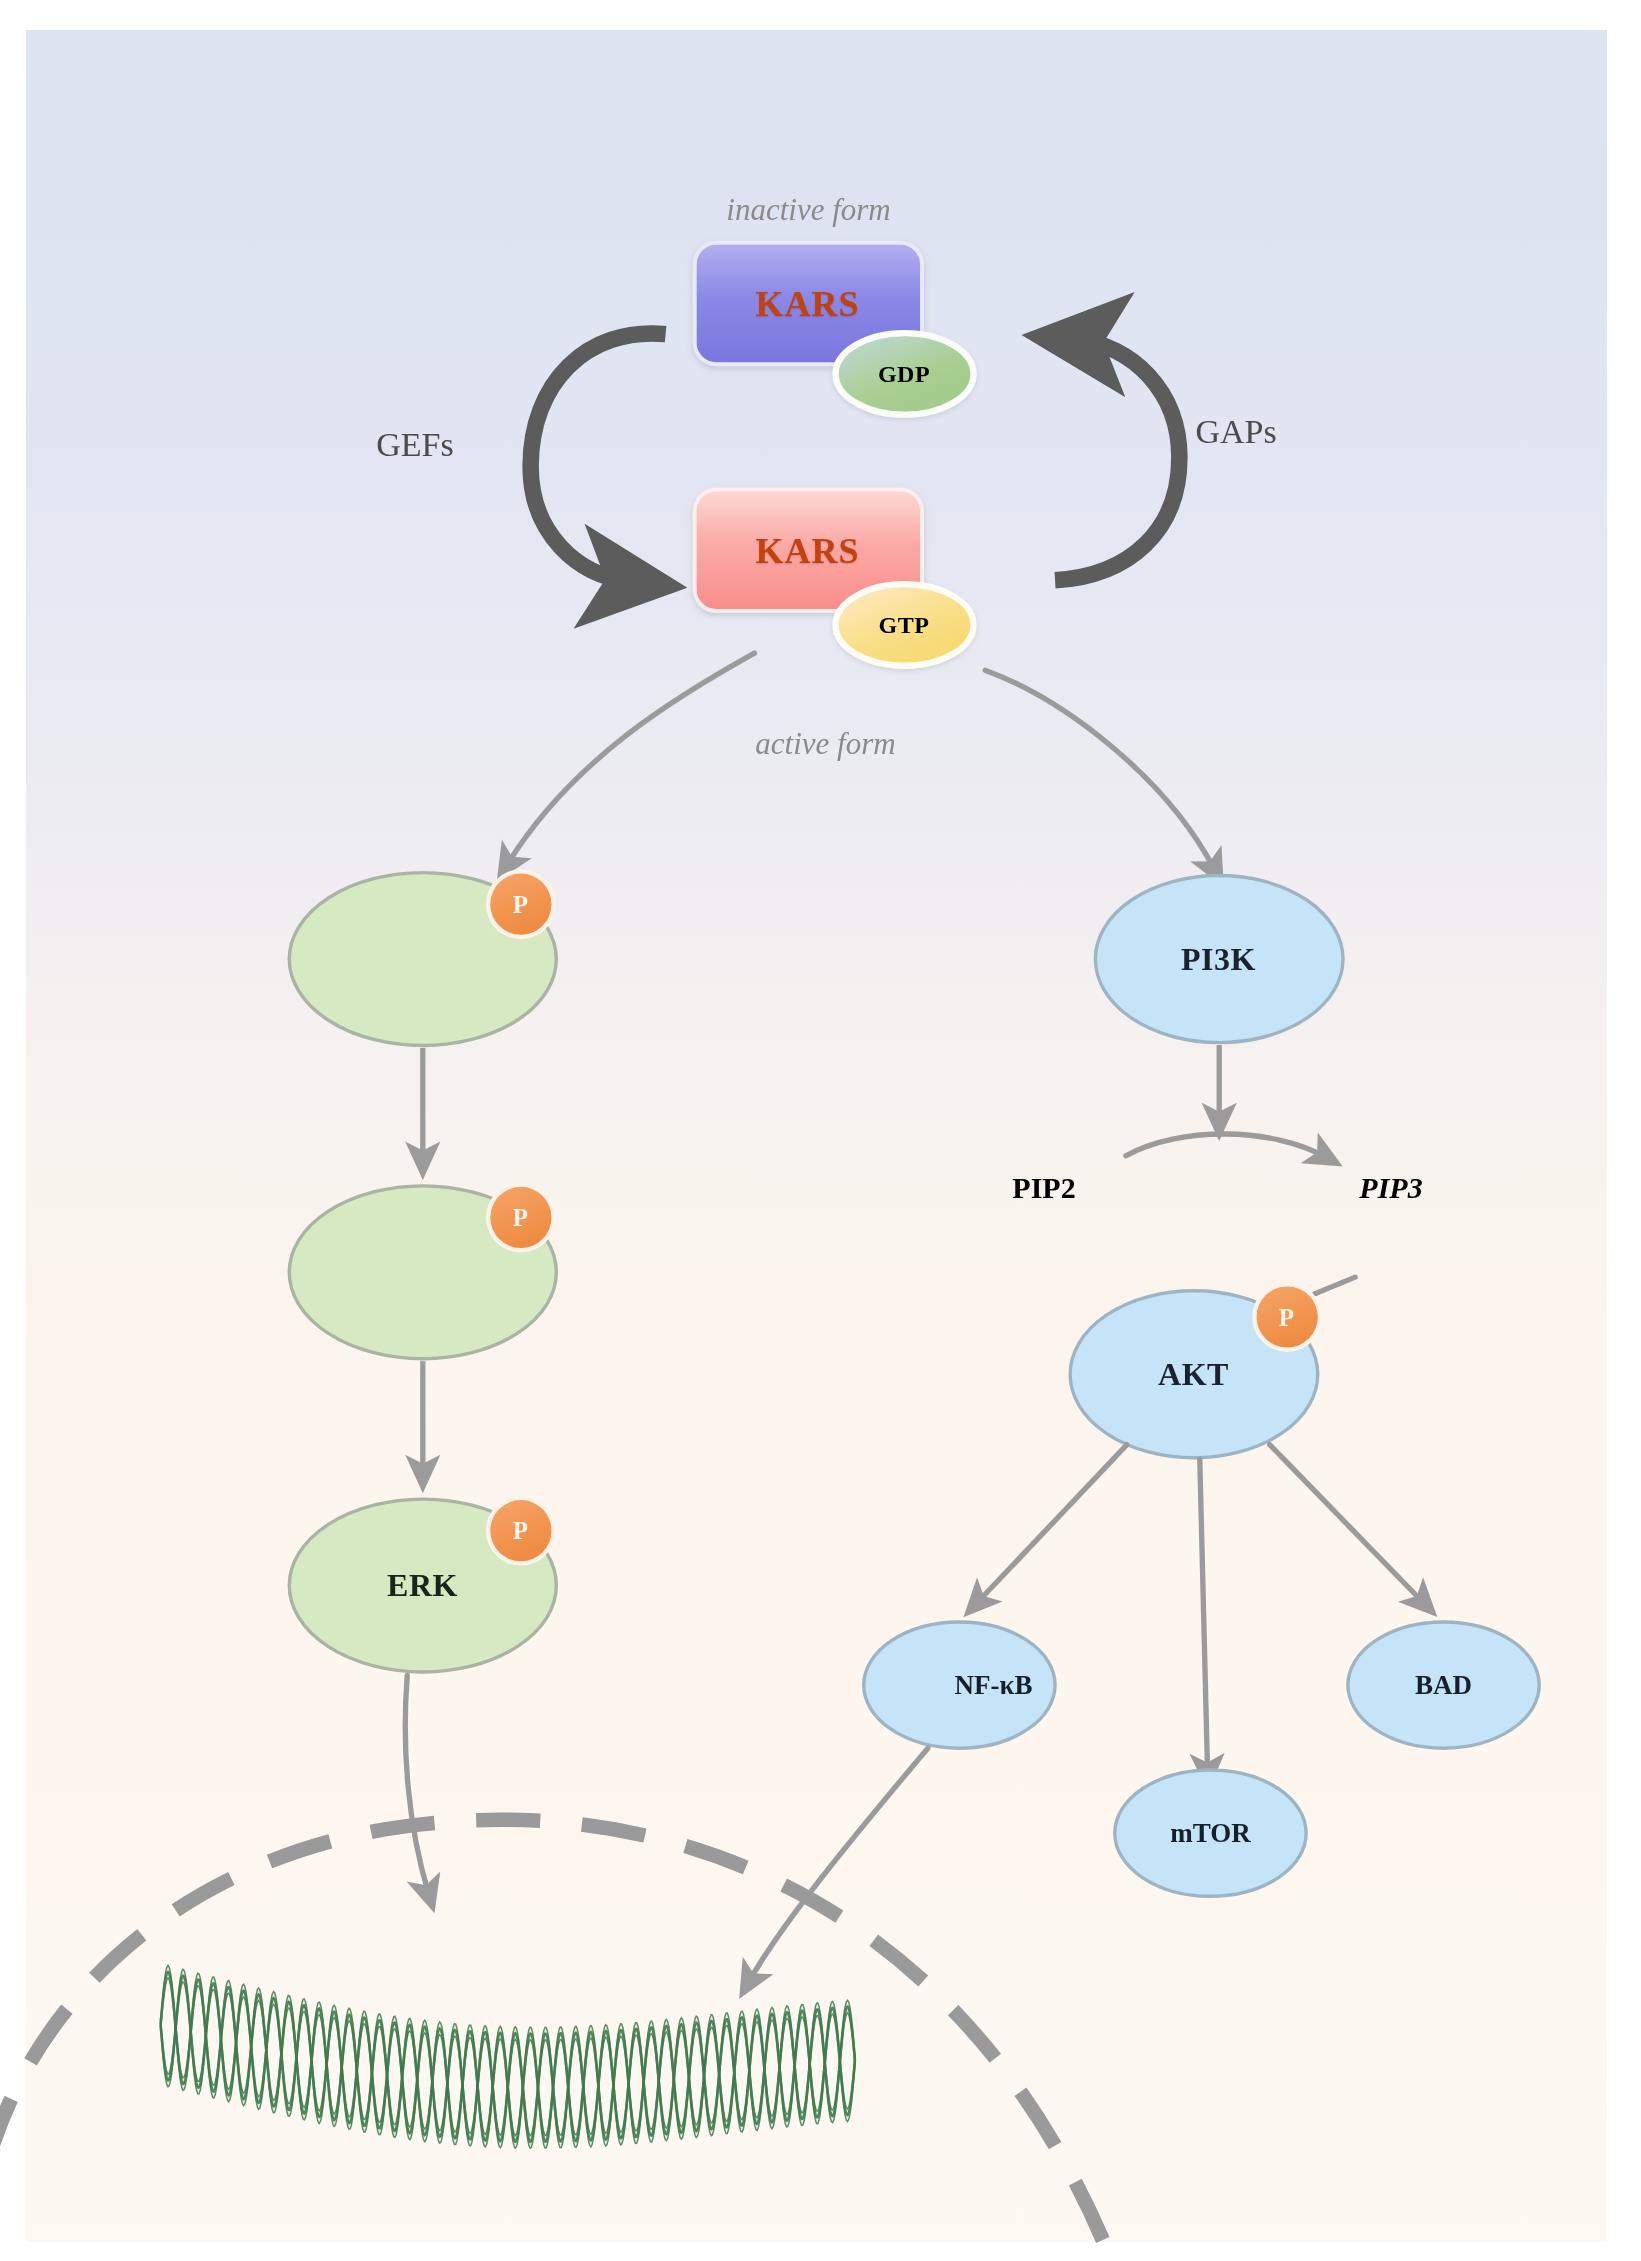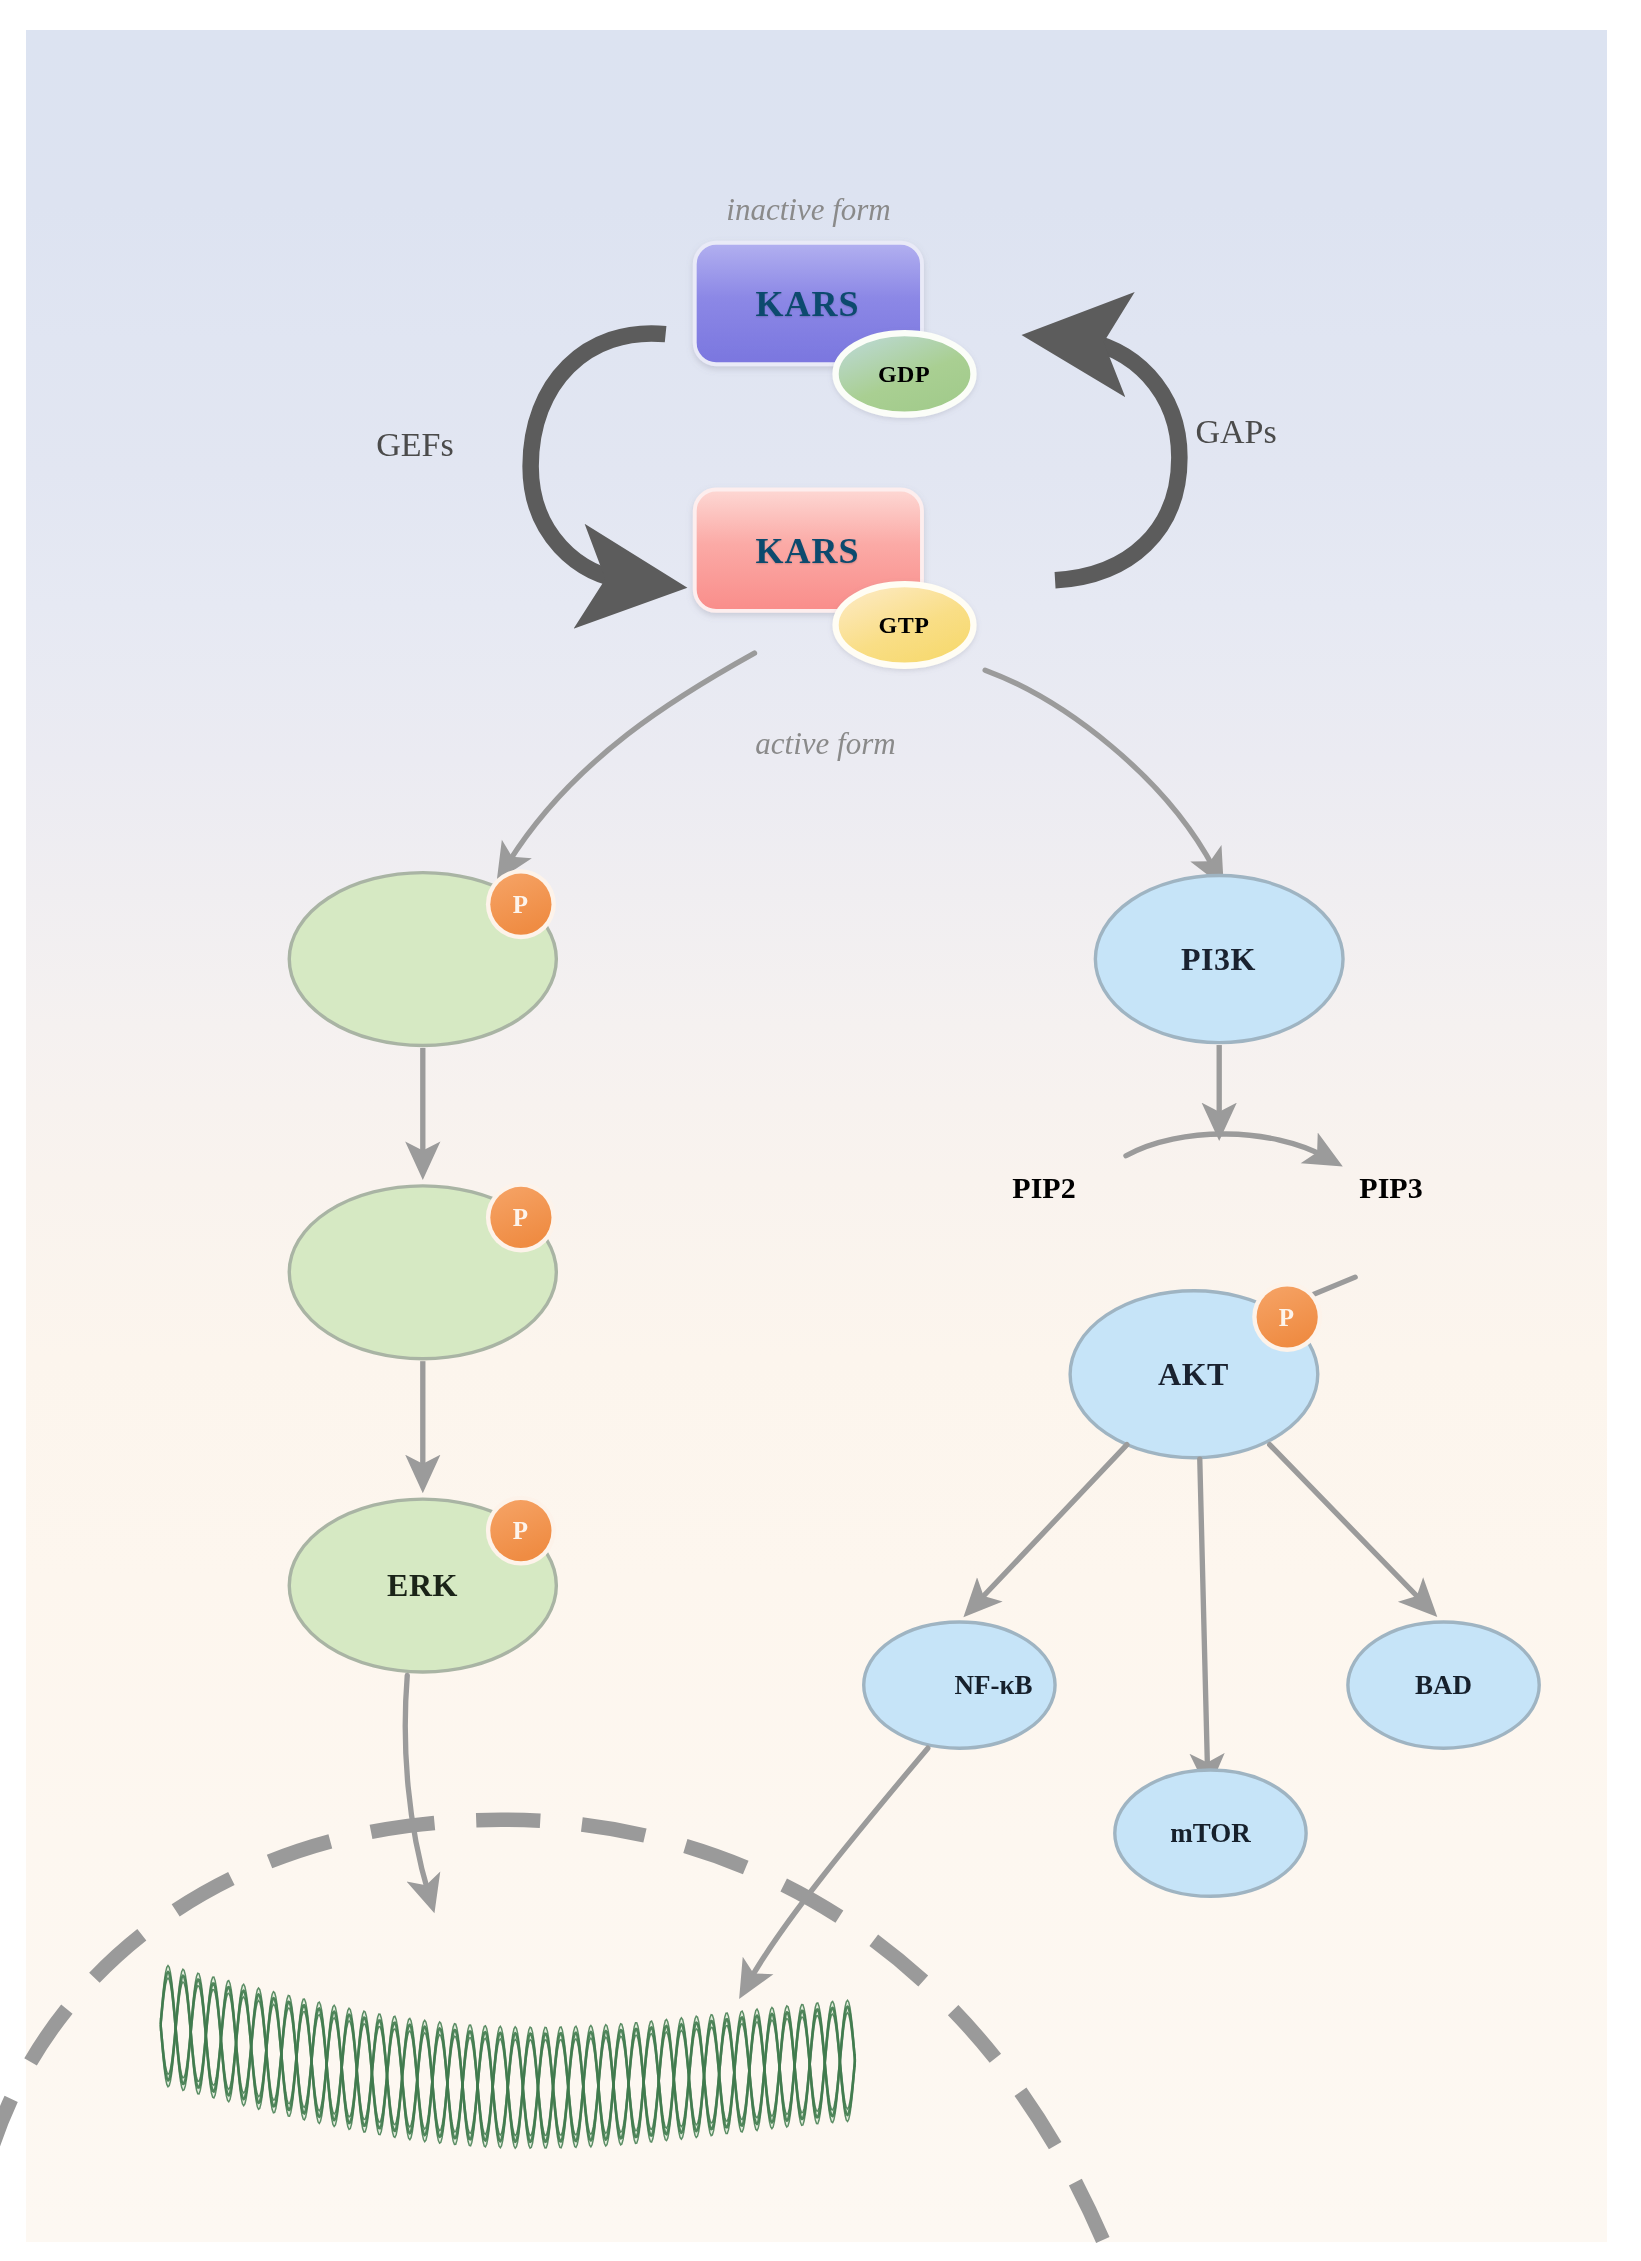--- a/index.html
+++ b/index.html
@@ -31,21 +31,21 @@
 
   
   .lbl{
     position:absolute;
     display:flex;align-items:center;justify-content:center;
     pointer-events:none;
     white-space:nowrap;
     font-family:"Liberation Serif", serif;
   }
   .kars-text{
-    color:#0c4a6e;font-weight:bold;font-size:36px;
+    color:#c2410c;font-weight:bold;font-size:36px;
     letter-spacing:1px;
     text-shadow:0 1px 1.9px rgba(0,0,0,.18);
   }
   .nuc-text{
     color:#000000;font-weight:bold;font-size:24px;letter-spacing:0.5px;text-align:right;
   }
   .green-text,.blue-text{
     color:#1b2418;font-weight:bold;font-size:32px;letter-spacing:0.5px;
   }
   .blue-text{color:#1a2230;}
@@ -261,21 +261,21 @@
   <div class="lbl p-text" style="left:490px;top:874px;width:61px;height:61px;">P</div>
 
   <div class="lbl p-text" style="left:490px;top:1187px;width:61px;height:61px;">P</div>
 
   <div class="lbl green-text" style="left:289px;top:1555px;width:267px;height:61px;">ERK</div>
   <div class="lbl p-text" style="left:490px;top:1500px;width:61px;height:61px;">P</div>
 
   <div class="lbl blue-text" style="left:1085px;top:929px;width:267px;height:61px;">PI3K</div>
 
   <div class="lbl pip-text" style="left:964px;top:1166px;width:160px;height:44px;">PIP2</div>
-  <div class="lbl pip-text" style="left:1311px;top:1166px;width:160px;height:44px;">PIP3</div>
+  <div class="lbl pip-text" style="left:1311px;top:1166px;width:160px;height:44px;font-style:italic;">PIP3</div>
 
   <div class="lbl blue-text" style="left:1060px;top:1344px;width:267px;height:61px;">AKT</div>
   <div class="lbl p-text" style="left:1256px;top:1287px;width:61px;height:61px;">P</div>
 
   <div class="lbl small-blue-text" style="left:877px;top:1657px;width:233px;height:56px;">NF-κB</div>
   <div class="lbl small-blue-text" style="left:1094px;top:1805px;width:233px;height:56px;">mTOR</div>
   <div class="lbl small-blue-text" style="left:1327px;top:1657px;width:233px;height:56px;">BAD</div>
 
 </div>
 

